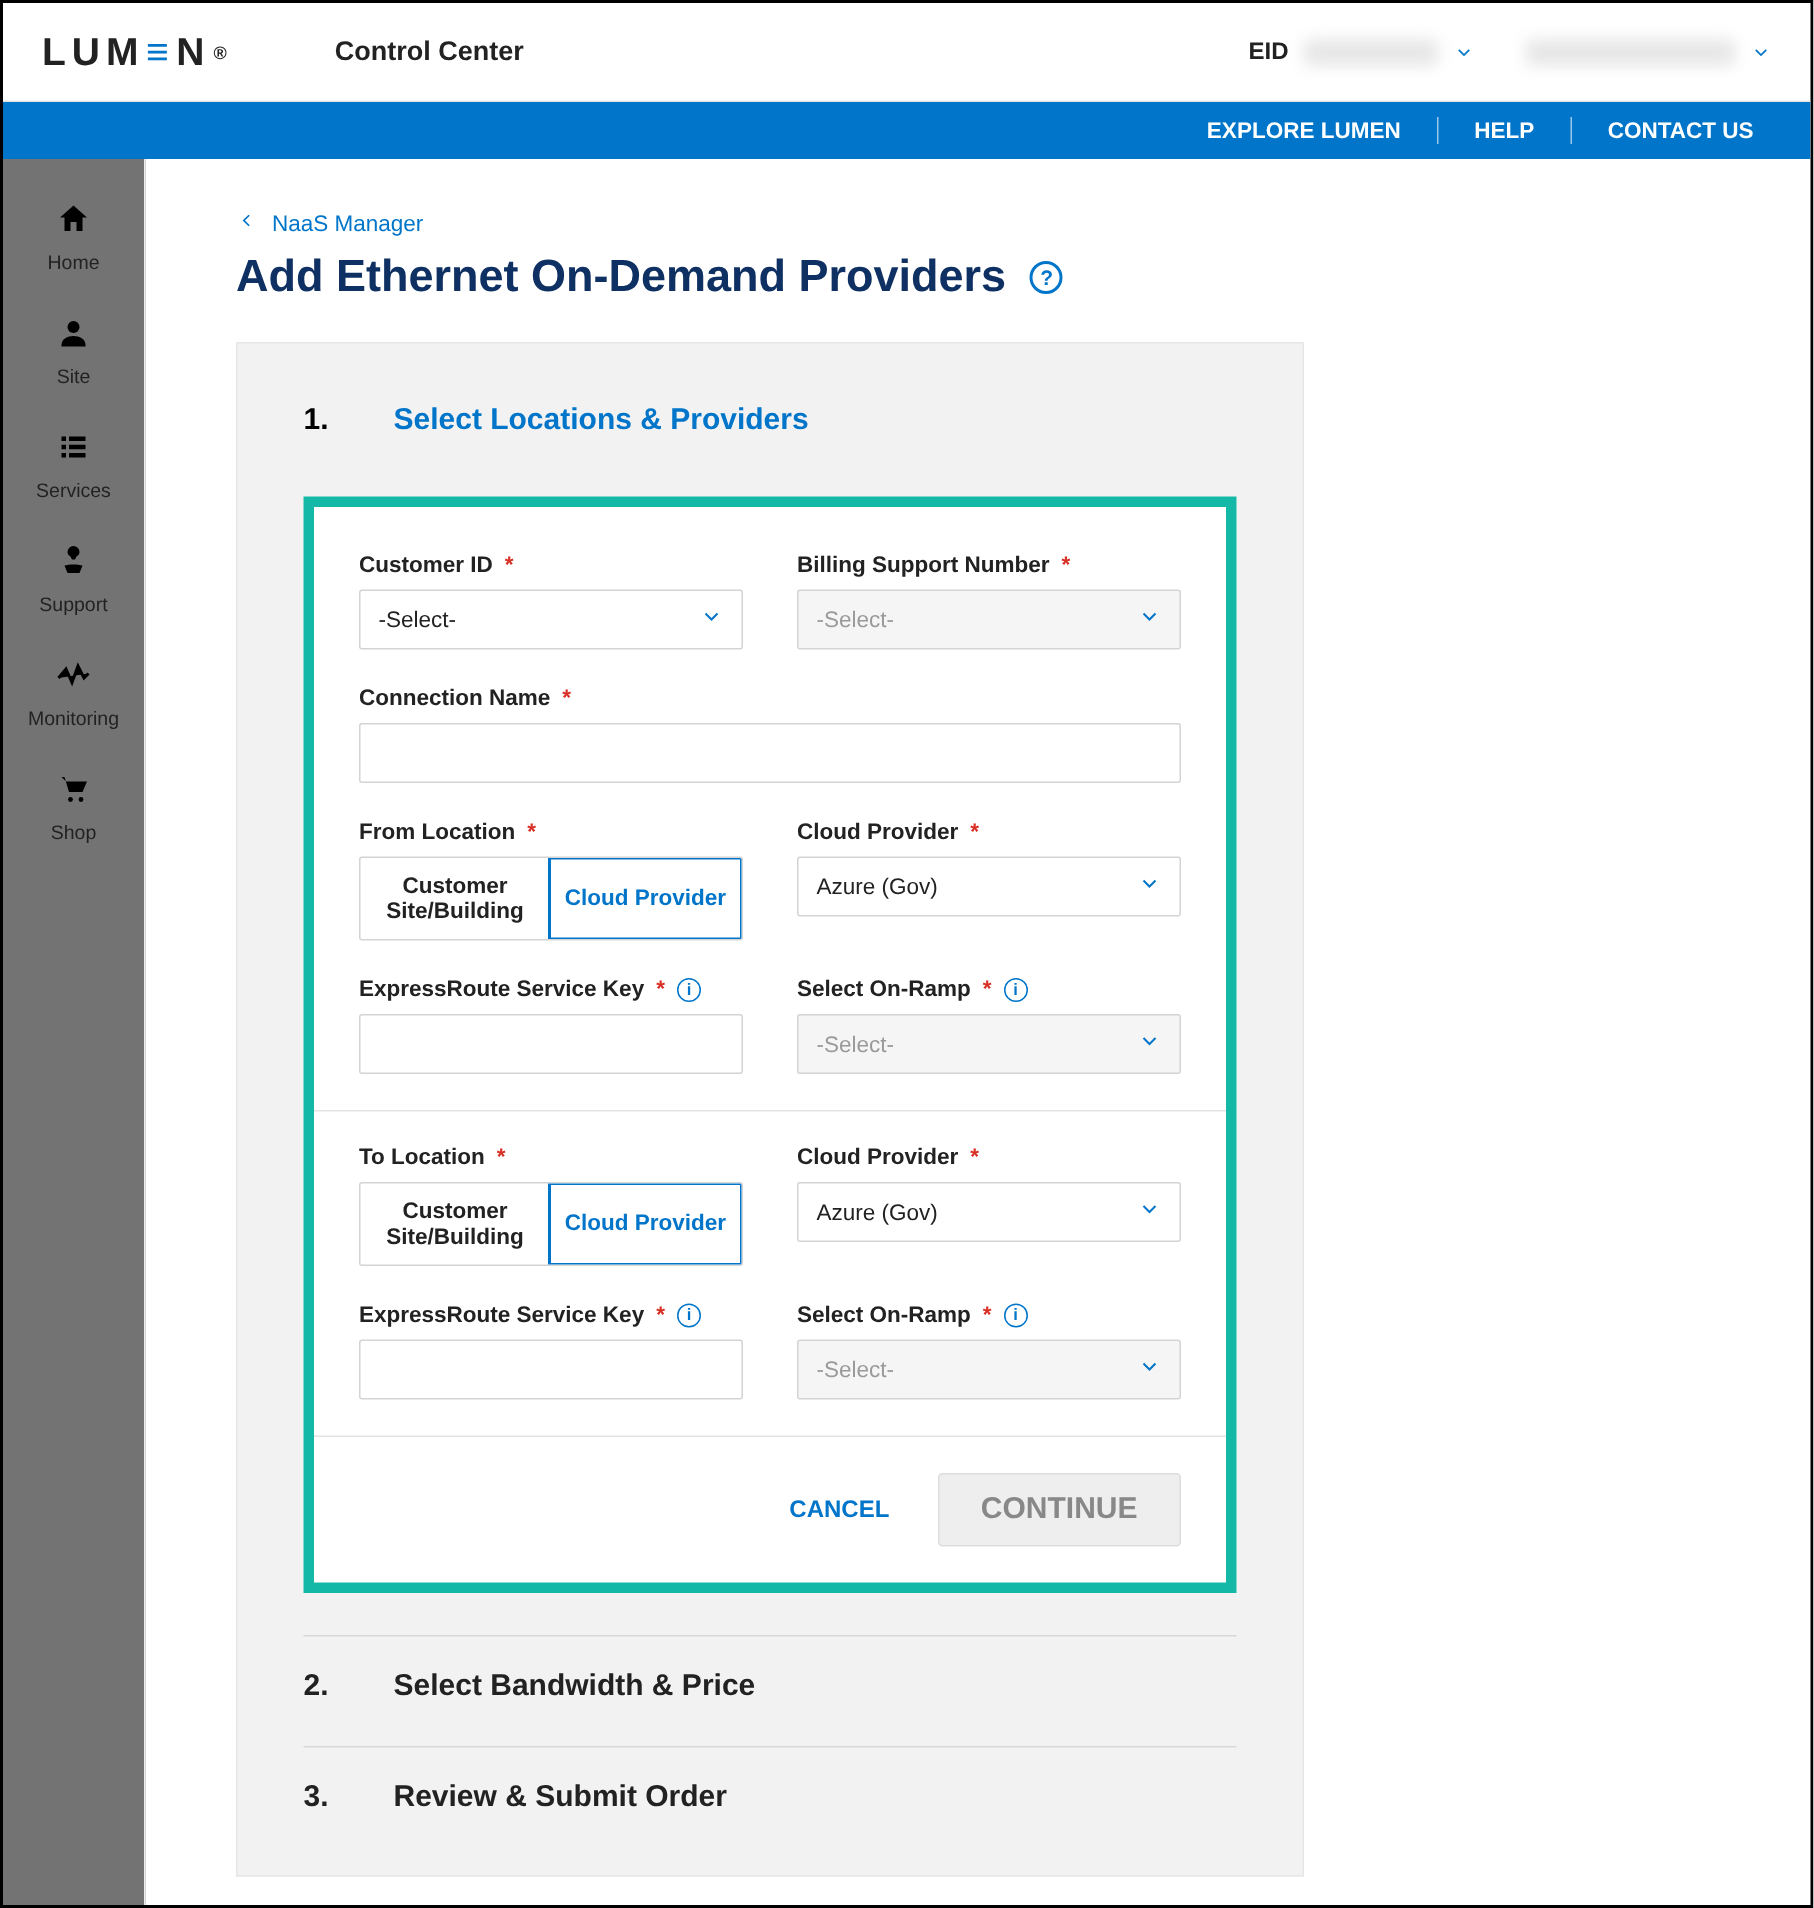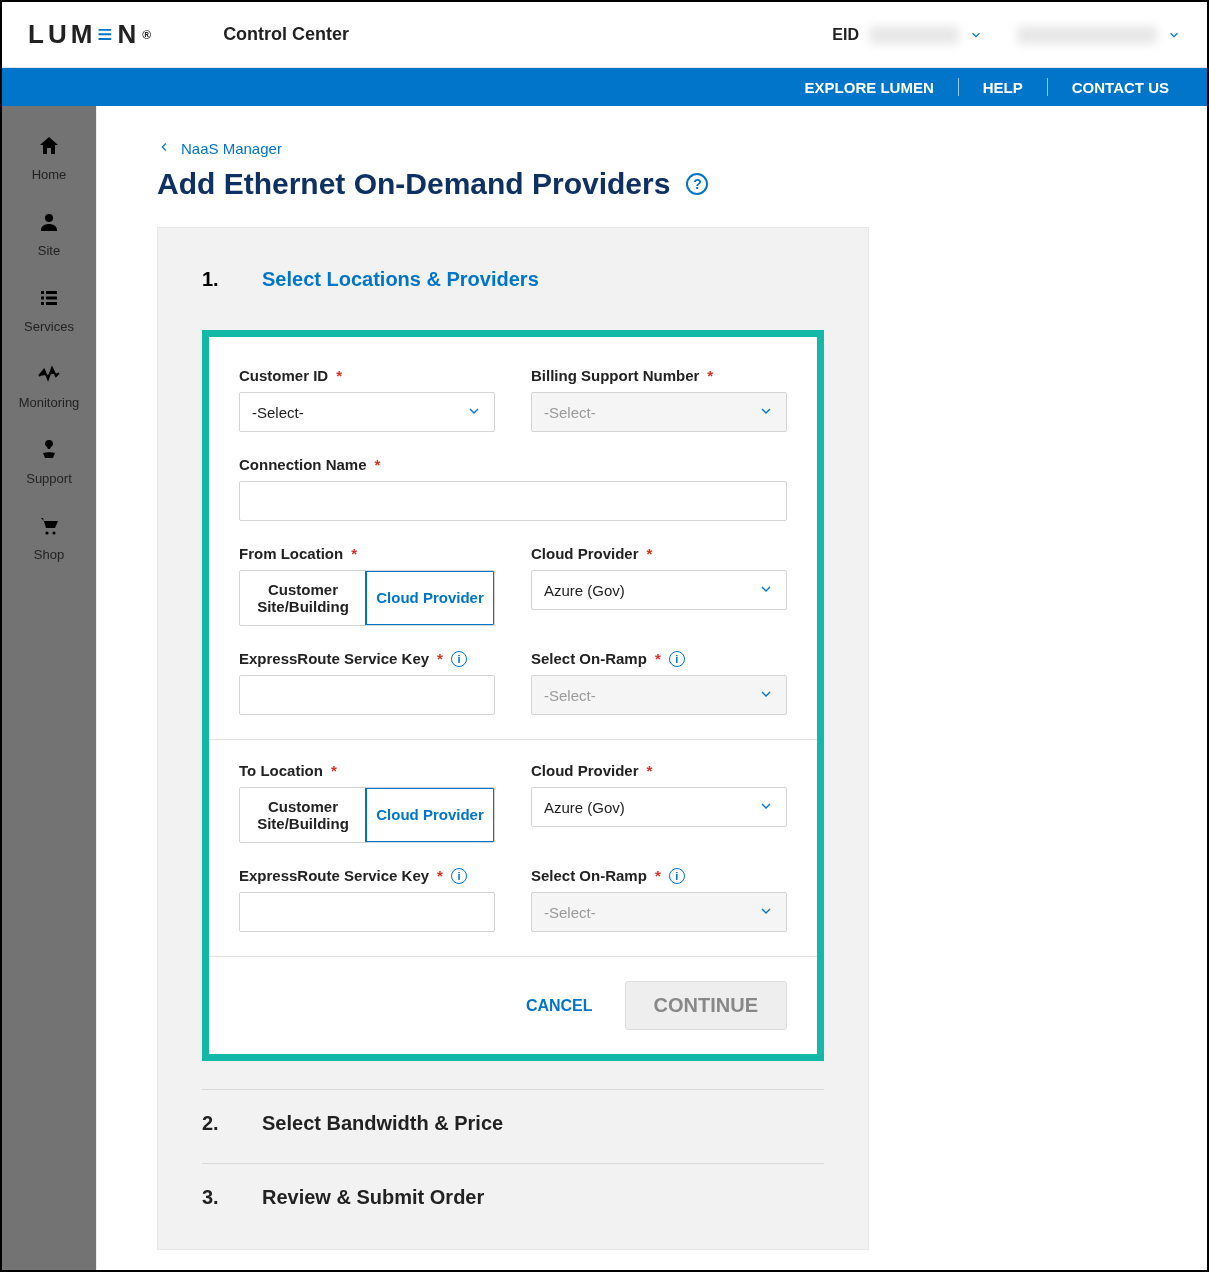--- a/index.html
+++ b/index.html
@@ -124,31 +124,31 @@
               <rect x="4" y="5" width="3" height="3"></rect>
               <rect x="9" y="5" width="11" height="3"></rect>
               <rect x="4" y="10.5" width="3" height="3"></rect>
               <rect x="9" y="10.5" width="11" height="3"></rect>
               <rect x="4" y="16" width="3" height="3"></rect>
               <rect x="9" y="16" width="11" height="3"></rect>
             </svg></span>
         <span>Services</span>
       </div>
       <div class="side-item">
+        <span><svg viewBox="0 0 24 24">
+              <path d="M12 2a4 4 0 014 4c0 2-2 3-2 3l-1 2h-2l-1-2s-2-1-2-3a4 4 0 014-4z"></path>
+              <path d="M6 15c3-1 9-1 12 0l-2 5H8z"></path>
+            </svg></span>
+        <span>Support</span>
+      </div>
+      <div class="side-item">
         <span><svg viewBox="0 0 24 24" fill="none" stroke="#000" stroke-width="2">
               <polyline points="2 14 7 8 11 17 15 6 19 14 22 11"></polyline>
             </svg></span>
         <span>Monitoring</span>
-      </div>
-      <div class="side-item">
-        <span><svg viewBox="0 0 24 24">
-              <path d="M12 2a4 4 0 014 4c0 2-2 3-2 3l-1 2h-2l-1-2s-2-1-2-3a4 4 0 014-4z"></path>
-              <path d="M6 15c3-1 9-1 12 0l-2 5H8z"></path>
-            </svg></span>
-        <span>Support</span>
       </div>
       <div class="side-item">
         <span><svg viewBox="0 0 24 24">
               <path d="M4 4h2l3 10h9l3-7H7"></path>
               <circle cx="10" cy="19" r="1.6"></circle>
               <circle cx="17" cy="19" r="1.6"></circle>
             </svg></span>
         <span>Shop</span>
       </div>
     </div>

